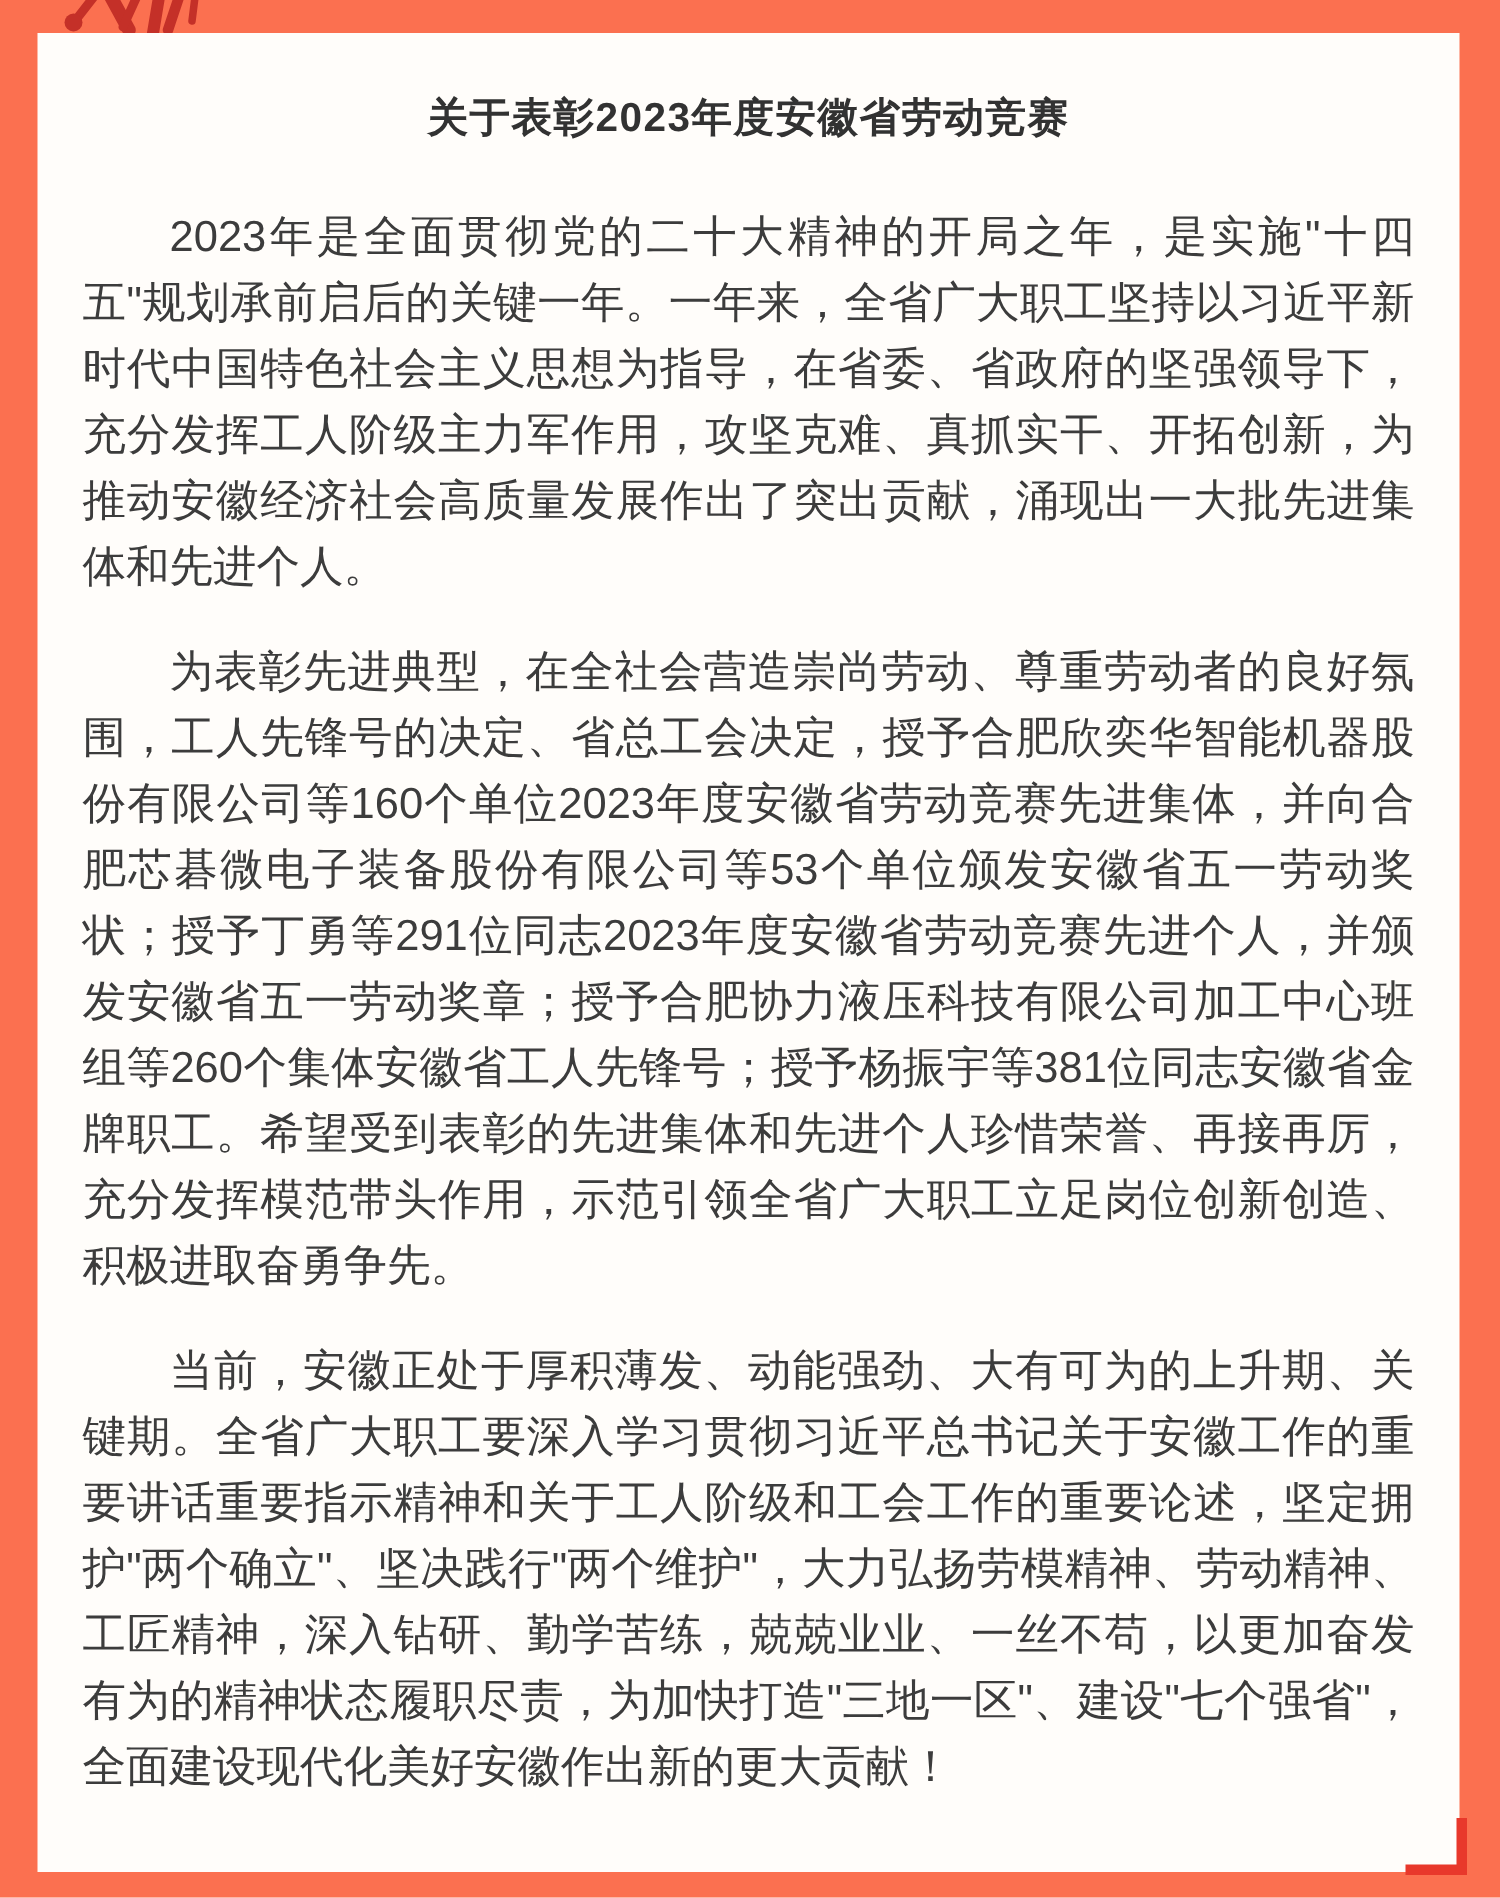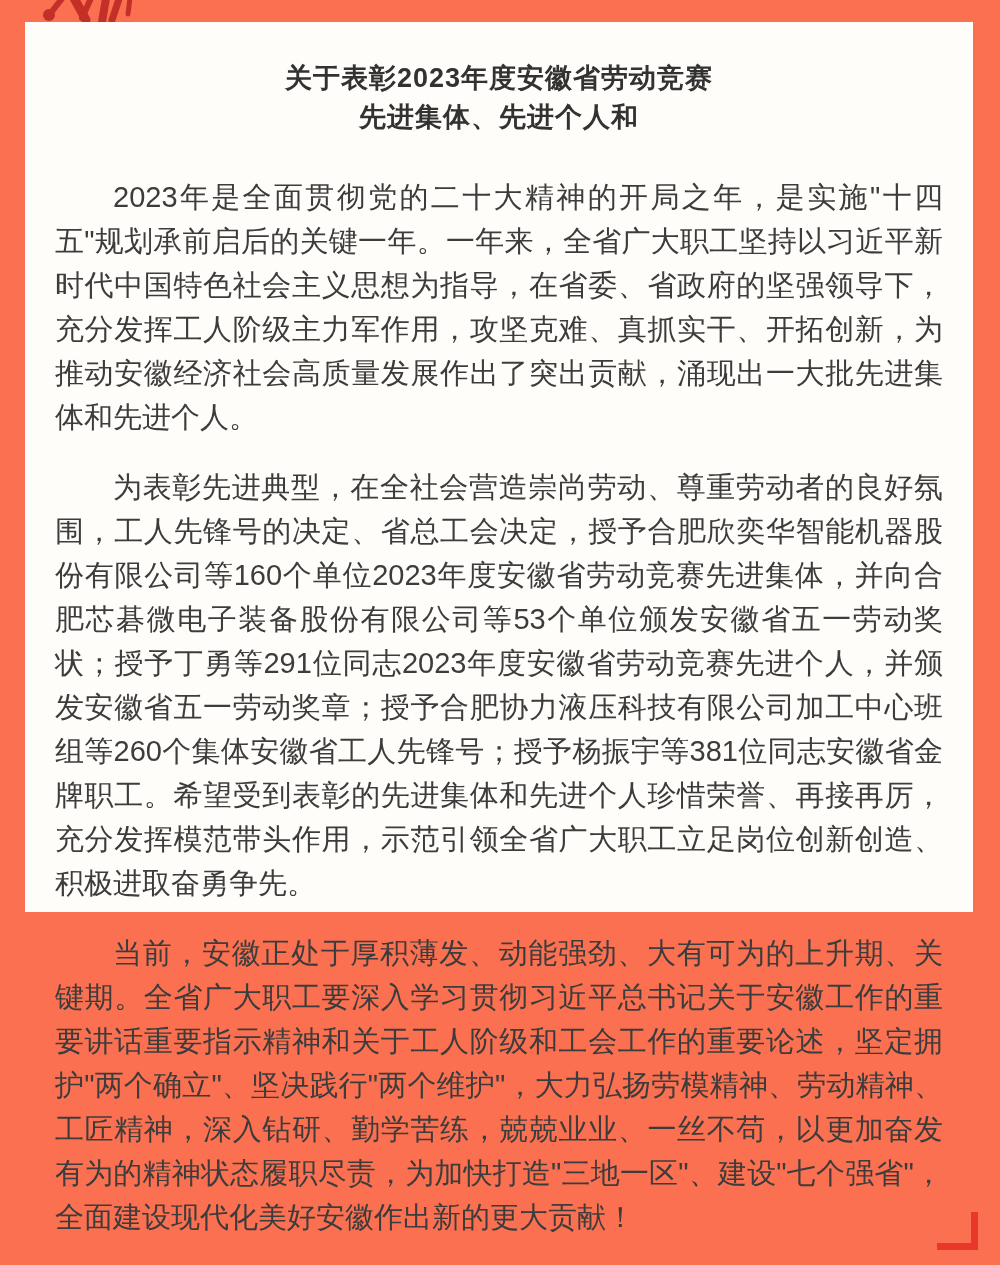--- a/index.html
+++ b/index.html
@@ -17,21 +17,21 @@
     top: 0;
     width: 140px;
     height: 22px;
     overflow: hidden;
   }
   .card {
     position: absolute;
     left: 25px;
     top: 22px;
     width: 948px;
-    height: 890px;
+    height: 1226px;
     background: #fffdfa;
     box-sizing: border-box;
     padding: 37px 30px 0 30px;
   }
   .doc-title {
     text-align: center;
     font-size: 27px;
     line-height: 39px;
     font-weight: 700;
     color: #323232;
@@ -76,21 +76,20 @@
       <line x1="66" y1="-2" x2="62" y2="22" stroke-width="8"></line>
       <line x1="80" y1="-4" x2="72" y2="20" stroke-width="7"></line>
       <line x1="90" y1="-2" x2="88" y2="14" stroke-width="5"></line>
     </g>
   </svg>
 </div>
 
 <div class="card">
   <div class="doc-title">
     <div>关于表彰2023年度安徽省劳动竞赛</div>
-    <div>先进集体、先进个人和</div>
   </div>
   <div class="doc-body">
     <p class="first">2023年是全面贯彻党的二十大精神的开局之年，是实施"十四五"规划承前启后的关键一年。一年来，全省广大职工坚持以习近平新时代中国特色社会主义思想为指导，在省委、省政府的坚强领导下，充分发挥工人阶级主力军作用，攻坚克难、真抓实干、开拓创新，为推动安徽经济社会高质量发展作出了突出贡献，涌现出一大批先进集体和先进个人。</p>
     <p>为表彰先进典型，在全社会营造崇尚劳动、尊重劳动者的良好氛围，工人先锋号的决定、省总工会决定，授予合肥欣奕华智能机器股份有限公司等160个单位2023年度安徽省劳动竞赛先进集体，并向合肥芯碁微电子装备股份有限公司等53个单位颁发安徽省五一劳动奖状；授予丁勇等291位同志2023年度安徽省劳动竞赛先进个人，并颁发安徽省五一劳动奖章；授予合肥协力液压科技有限公司加工中心班组等260个集体安徽省工人先锋号；授予杨振宇等381位同志安徽省金牌职工。希望受到表彰的先进集体和先进个人珍惜荣誉、再接再厉，充分发挥模范带头作用，示范引领全省广大职工立足岗位创新创造、积极进取奋勇争先。</p>
     <p>当前，安徽正处于厚积薄发、动能强劲、大有可为的上升期、关键期。全省广大职工要深入学习贯彻习近平总书记关于安徽工作的重要讲话重要指示精神和关于工人阶级和工会工作的重要论述，坚定拥护"两个确立"、坚决践行"两个维护"，大力弘扬劳模精神、劳动精神、工匠精神，深入钻研、勤学苦练，兢兢业业、一丝不苟，以更加奋发有为的精神状态履职尽责，为加快打造"三地一区"、建设"七个强省"，全面建设现代化美好安徽作出新的更大贡献！</p>
   </div>
 </div>
 
 <div class="shadow-v"></div>
 <div class="shadow-h"></div>

